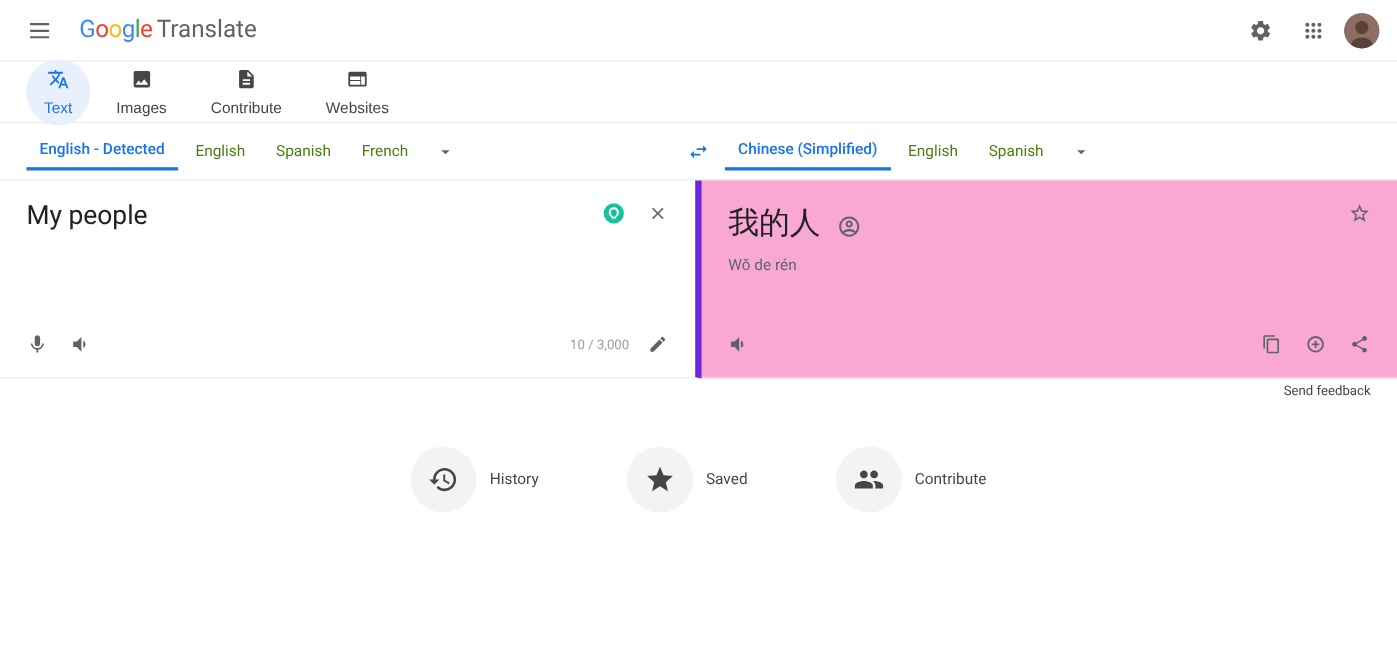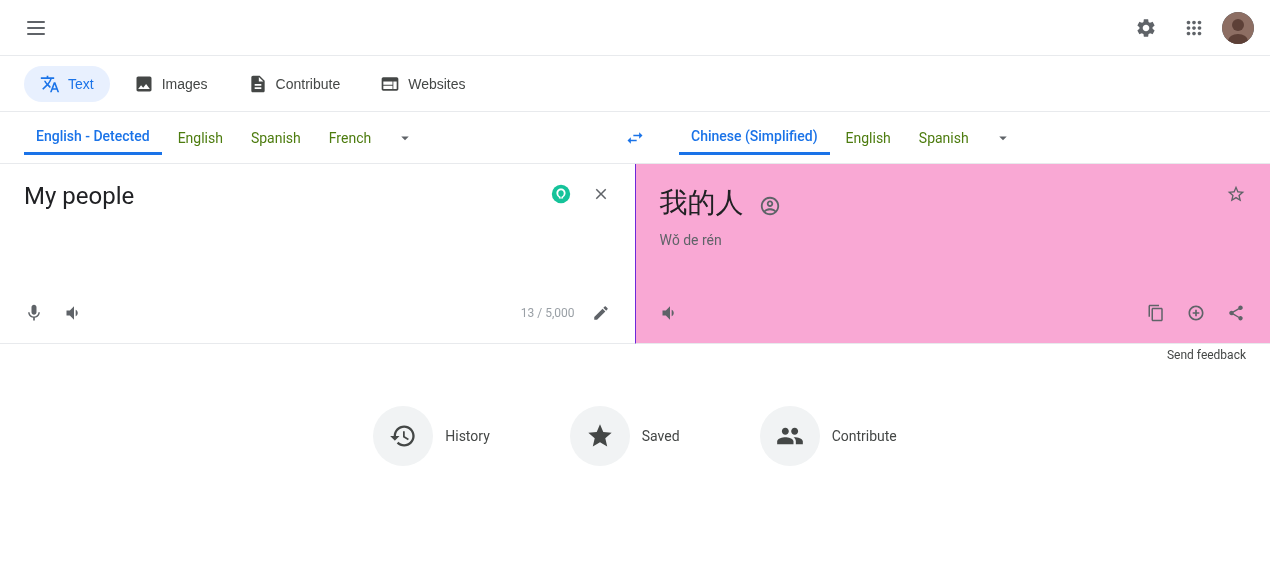--- a/index.html
+++ b/index.html
@@ -68,34 +68,34 @@
     .tab-item {
       display: flex; align-items: center; gap: 8px;
       padding: 8px 16px;
       border-radius: 100px;
       cursor: pointer;
       font-size: 14px;
       font-weight: 500;
       color: #444746;
       border: none;
       background: transparent;
+      flex-direction: column;
     }
     .tab-item.active {
       background: #e8f0fe;
       color: #1a73e8;
     }
 
     
     .language-bar {
       display: flex;
       align-items: center;
       padding: 0 24px;
       height: 52px;
       border-bottom: 1px solid #e8eaed;
-      gap: 20px;
     }
     .lang-section {
       display: flex;
       align-items: center;
       gap: 4px;
       flex: 1;
     }
     .lang-btn {
       padding: 8px 12px;
       border: none;
@@ -135,21 +135,21 @@
       display: flex;
       height: 180px;
     }
     .panel {
       flex: 1;
       padding: 16px 24px;
       position: relative;
       border-bottom: 1px solid #e8eaed;
     }
     .panel-left {
-      border-right: 1px solid #6d28d9;
+      border-right: 6px solid #6d28d9;
       text-decoration: underline;
     }
     .panel-right {
       background: #f9a8d4;
     }
     .input-text {
       font-size: 24px;
       color: #202124;
       line-height: 1.4;
       border: none;
@@ -250,20 +250,26 @@
 
 <div class="header">
   <div class="header-left">
     <button class="icon-btn" title="Main menu">
       <svg width="18" height="14" viewBox="0 0 18 14">
         <rect y="0" width="18" height="2" rx="1" fill="#5f6368"></rect>
         <rect y="6" width="18" height="2" rx="1" fill="#5f6368"></rect>
         <rect y="12" width="18" height="2" rx="1" fill="#5f6368"></rect>
       </svg>
     </button>
+    <div class="logo">
+      <span class="logo-google">
+        <span class="g1">G</span><span class="g2">o</span><span class="g3">o</span><span class="g4">g</span><span class="g5">l</span><span class="g6">e</span>
+      </span>
+      <span class="logo-translate">Translate</span>
+    </div>
   </div>
   <div class="header-right">
     <button class="icon-btn" title="Settings">
       <svg width="22" height="22" viewBox="0 0 24 24" fill="none">
         <path d="M19.14 12.94c.04-.3.06-.61.06-.94s-.02-.64-.07-.94l2.03-1.58c.18-.14.23-.41.12-.61l-1.92-3.32c-.12-.22-.37-.29-.59-.22l-2.39.96c-.5-.38-1.03-.7-1.62-.94l-.36-2.54c-.04-.24-.24-.41-.48-.41h-3.84c-.24 0-.43.17-.47.41l-.36 2.54c-.59.24-1.13.57-1.62.94l-2.39-.96c-.22-.08-.47 0-.59.22L2.74 8.87c-.12.21-.08.47.12.61l2.03 1.58c-.05.3-.09.63-.09.94s.02.64.07.94l-2.03 1.58c-.18.14-.23.41-.12.61l1.92 3.32c.12.22.37.29.59.22l2.39-.96c.5.38 1.03.7 1.62.94l.36 2.54c.05.24.24.41.48.41h3.84c.24 0 .44-.17.47-.41l.36-2.54c.59-.24 1.13-.56 1.62-.94l2.39.96c.22.08.47 0 .59-.22l1.92-3.32c.12-.22.07-.47-.12-.61l-2.01-1.58zM12 15.6c-1.98 0-3.6-1.62-3.6-3.6s1.62-3.6 3.6-3.6 3.6 1.62 3.6 3.6-1.62 3.6-3.6 3.6z" fill="#5f6368"></path>
       </svg>
     </button>
     <button class="icon-btn" title="Google apps">
       <svg width="22" height="22" viewBox="0 0 24 24">
         <path d="M6 8c1.1 0 2-.9 2-2s-.9-2-2-2-2 .9-2 2 .9 2 2 2zm6 0c1.1 0 2-.9 2-2s-.9-2-2-2-2 .9-2 2 .9 2 2 2zm6 0c1.1 0 2-.9 2-2s-.9-2-2-2-2 .9-2 2 .9 2 2 2zM6 14c1.1 0 2-.9 2-2s-.9-2-2-2-2 .9-2 2 .9 2 2 2zm6 0c1.1 0 2-.9 2-2s-.9-2-2-2-2 .9-2 2 .9 2 2 2zm6 0c1.1 0 2-.9 2-2s-.9-2-2-2-2 .9-2 2 .9 2 2 2zM6 20c1.1 0 2-.9 2-2s-.9-2-2-2-2 .9-2 2 .9 2 2 2zm6 0c1.1 0 2-.9 2-2s-.9-2-2-2-2 .9-2 2 .9 2 2 2zm6 0c1.1 0 2-.9 2-2s-.9-2-2-2-2 .9-2 2 .9 2 2 2z" fill="#5f6368"></path>
@@ -360,21 +366,21 @@
             <path d="M12 14c1.66 0 2.99-1.34 2.99-3L15 5c0-1.66-1.34-3-3-3S9 3.34 9 5v6c0 1.66 1.34 3 3 3zm5.3-3c0 3-2.54 5.1-5.3 5.1S6.7 14 6.7 11H5c0 3.41 2.72 6.23 6 6.72V21h2v-3.28c3.28-.48 6-3.3 6-6.72h-1.7z" fill="#5f6368"></path>
           </svg>
         </button>
         <button class="small-icon-btn">
           <svg width="20" height="20" viewBox="0 0 24 24">
             <path d="M3 9v6h4l5 5V4L7 9H3zm13.5 3c0-1.77-1.02-3.29-2.5-4.03v8.05c1.48-.73 2.5-2.25 2.5-4.02z" fill="#5f6368"></path>
           </svg>
         </button>
       </div>
       <div style="display:flex;align-items:center;gap:8px;">
-        <span class="char-count">13 / 5,000</span>
+        <span class="char-count">10 / 3,000</span>
         <button class="small-icon-btn">
           <svg width="18" height="18" viewBox="0 0 24 24">
             <path d="M3 17.25V21h3.75L17.81 9.94l-3.75-3.75L3 17.25zM20.71 7.04c.39-.39.39-1.02 0-1.41l-2.34-2.34c-.39-.39-1.02-.39-1.41 0l-1.83 1.83 3.75 3.75 1.83-1.83z" fill="#5f6368"></path>
           </svg>
         </button>
       </div>
     </div>
   </div>
 
   <div class="panel panel-right">

